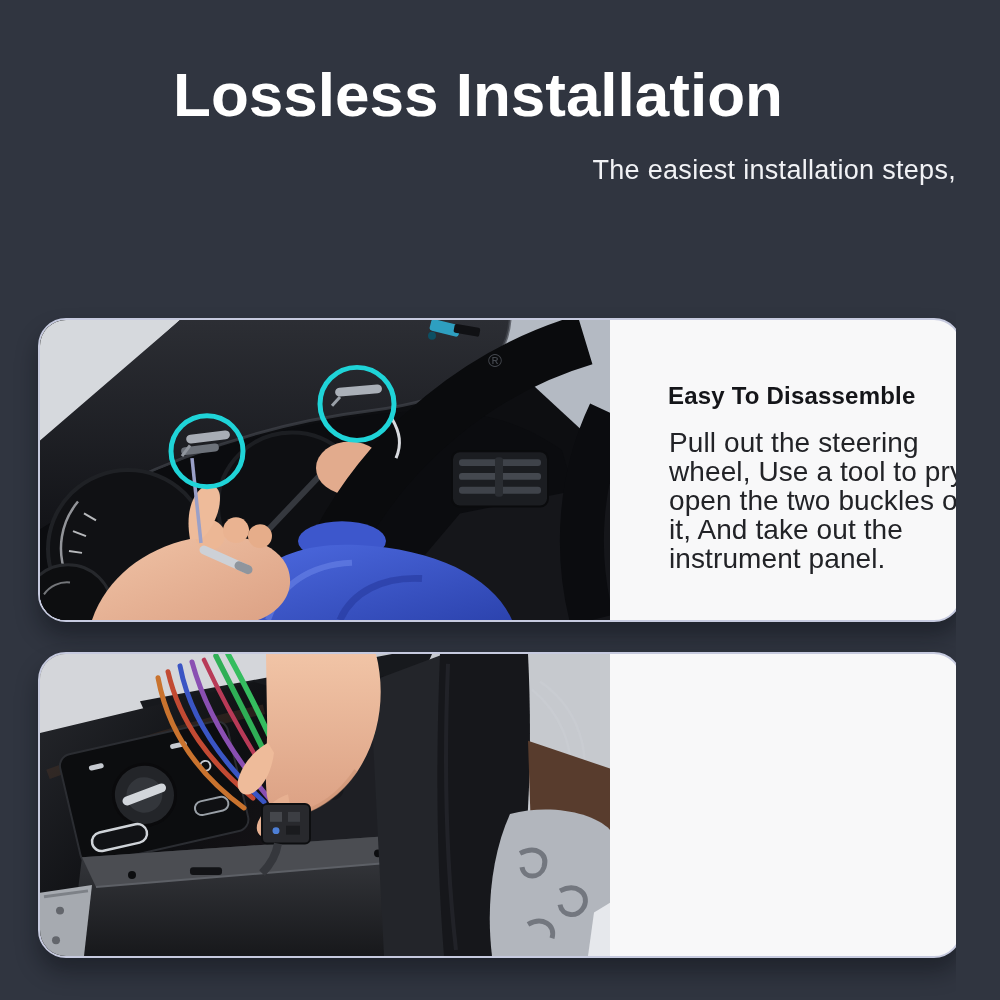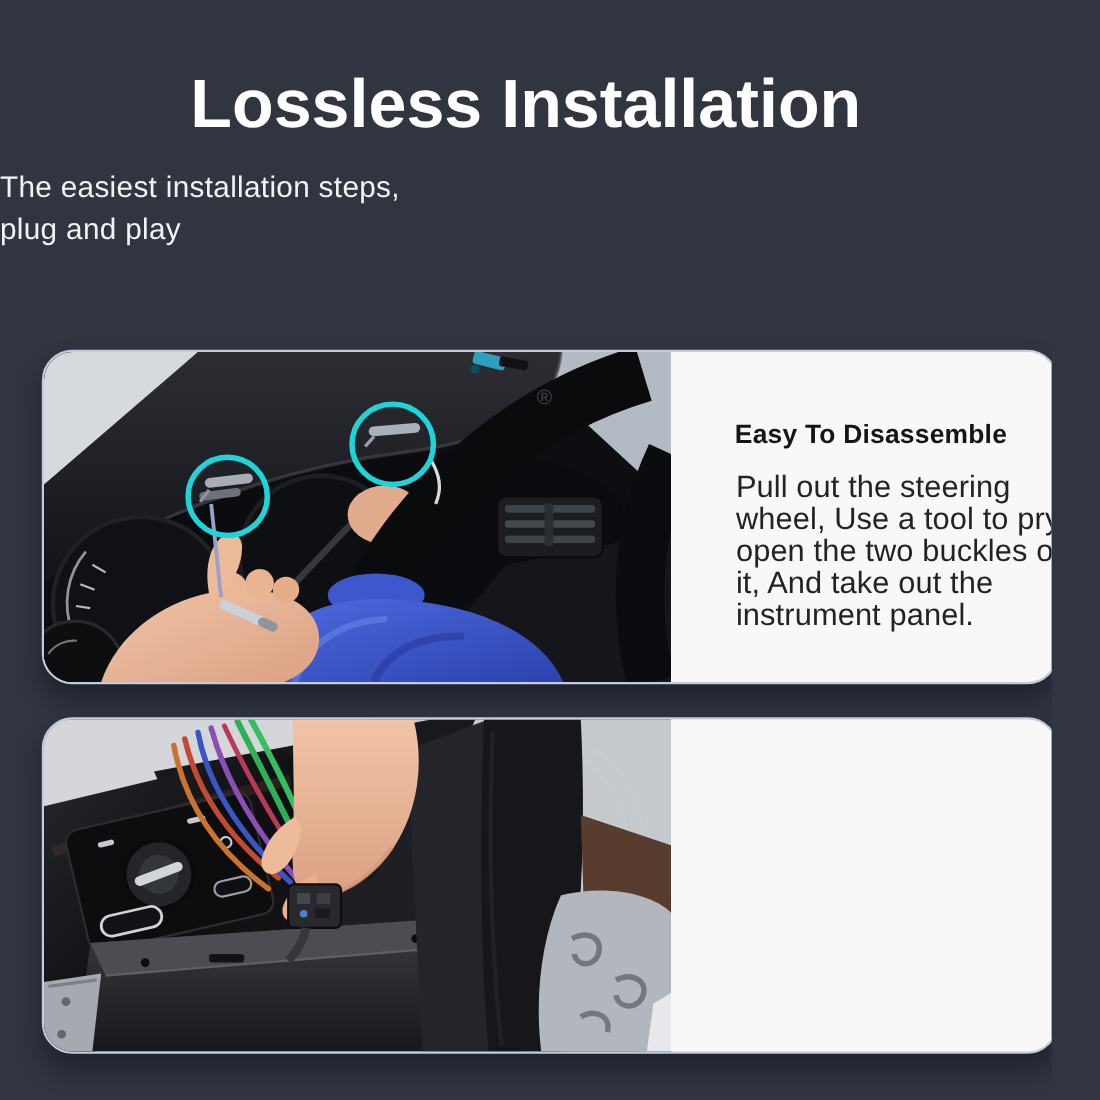--- a/index.html
+++ b/index.html
@@ -4,21 +4,21 @@
 <style>
   html,body{margin:0;padding:0;}
   body{background:#303540;font-family:"Liberation Sans","DejaVu Sans",sans-serif;}
   .canvas{position:relative;width:956px;height:1000px;background:#303540;overflow:hidden;}
 
   .page-title{
     margin:0;padding-top:62px;text-align:center;
     font-size:62px;line-height:1.05;font-weight:700;letter-spacing:0px;color:#ffffff;
   }
   .page-subtitle{
-    margin:24px 0 0;text-align:left;
+    margin:24px 0 0;text-align:right;
     font-size:27px;line-height:38px;font-weight:400;color:#f1f2f5;letter-spacing:0.3px;
   }
 
   .card{
     position:absolute;left:38px;width:924px;box-sizing:border-box;
     background:#f8f8f9;border:2px solid #c6cadf;border-radius:28px;
     box-shadow:0 14px 22px rgba(8,10,16,0.40);
     overflow:hidden;display:flex;
   }
   .card-1{top:318px;height:304px;}
@@ -40,21 +40,21 @@
   }
 </style>
 </head>
 <body>
 
 <div class="canvas">
 
   <h1 class="page-title">Lossless Installation</h1>
 
   <p class="page-subtitle"><span>The easiest installation steps,</span><br>
-  <span>plug and play</span></p>
+  </p>
 
   <section class="card card-1">
     <div class="photo">
       <svg viewBox="0 0 570 304" preserveAspectRatio="none">
         <defs>
           <linearGradient id="g-hood" x1="0" y1="0" x2="0" y2="1">
             <stop offset="0" stop-color="#2c2e34"></stop>
               <stop offset="1" stop-color="#121317"></stop>
           </linearGradient>
           <linearGradient id="g-towel" x1="0" y1="0" x2="1" y2="1">

